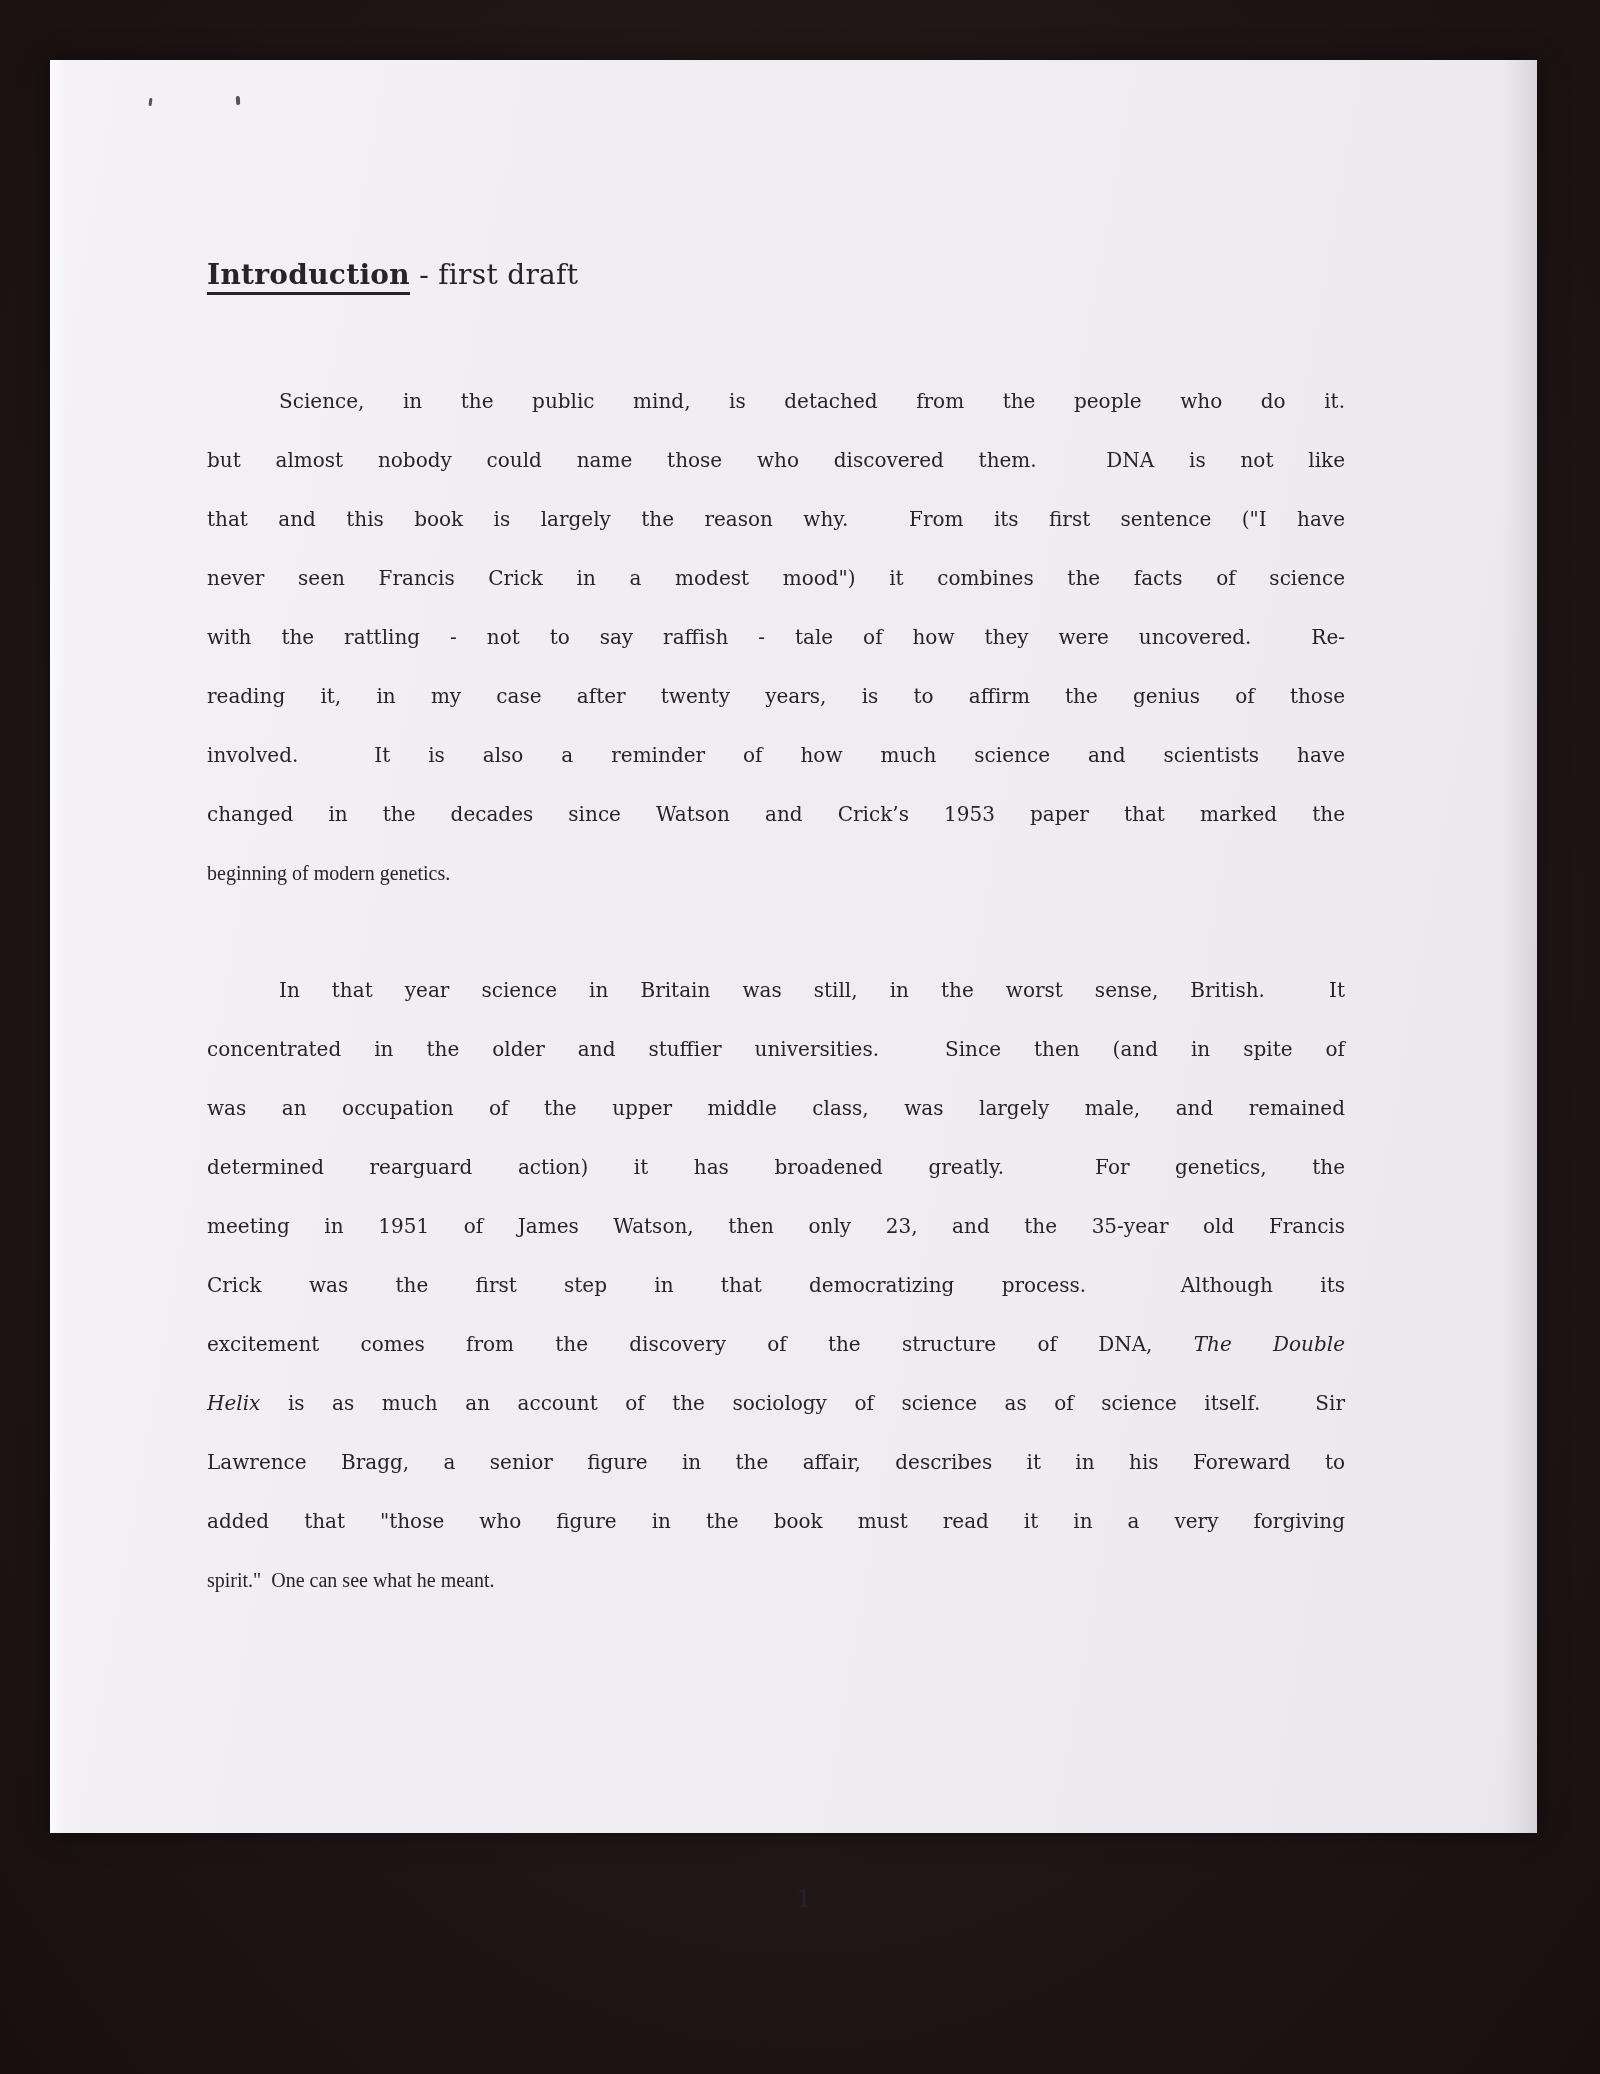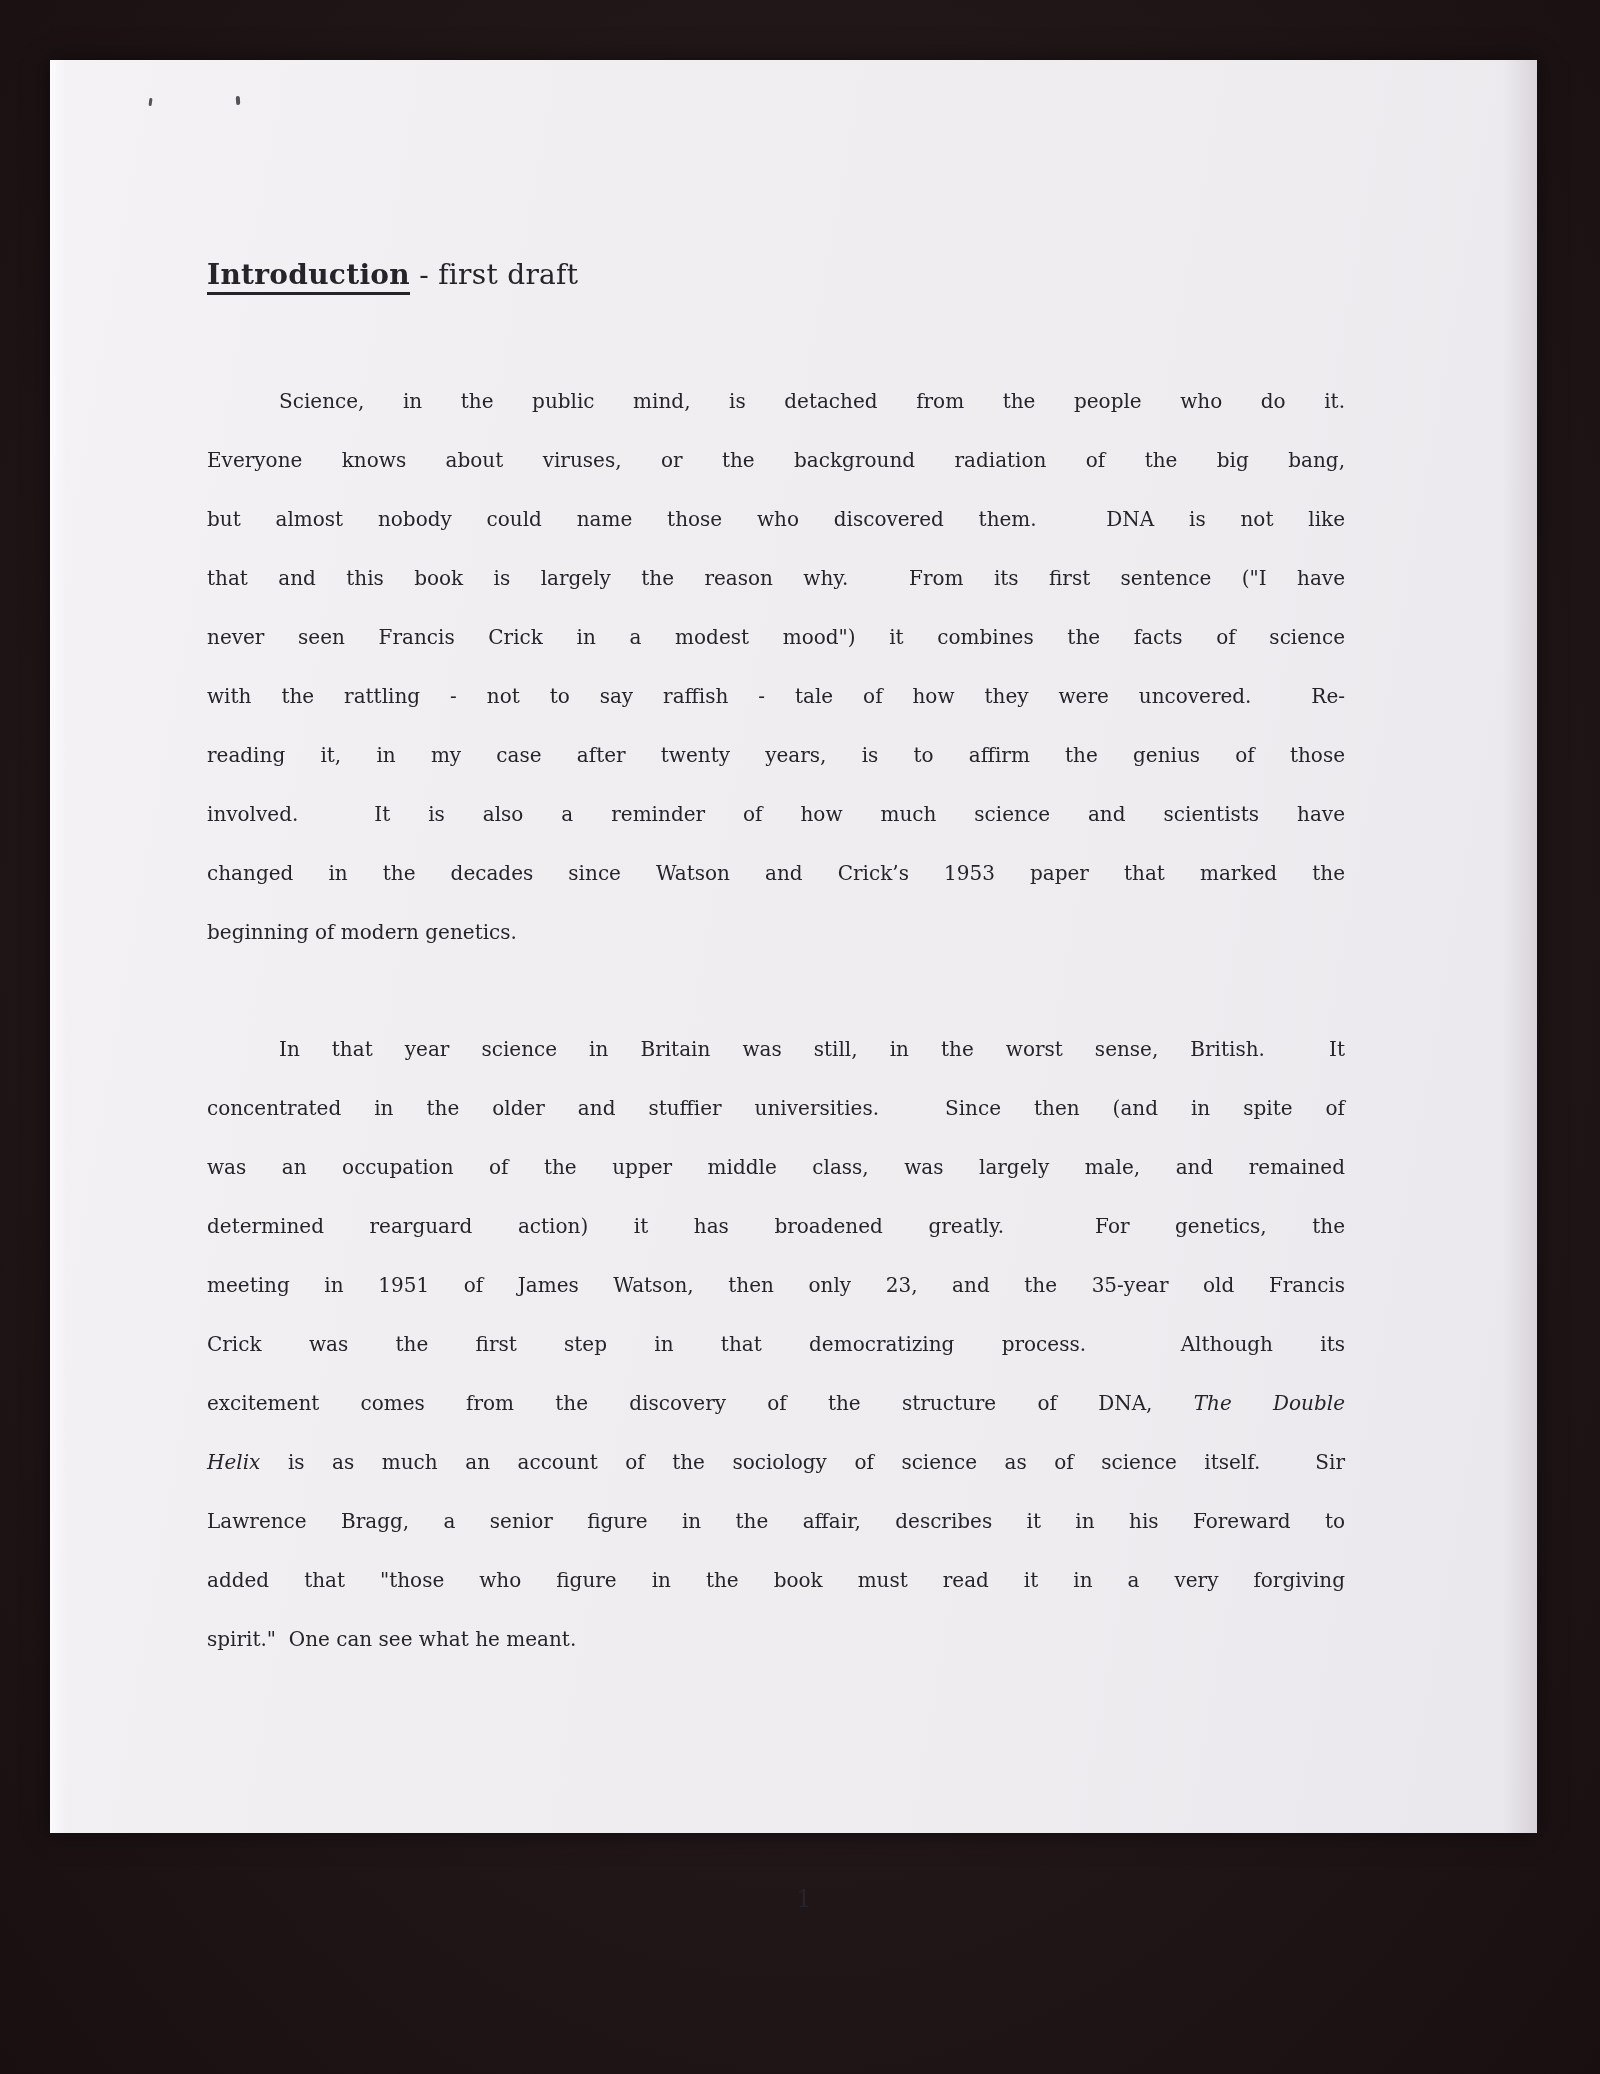--- a/index.html
+++ b/index.html
@@ -50,21 +50,21 @@
   .para { text-align:justify; }
   .para + .para { margin-top:58px; }
 
   .line {
     text-align:justify;
     text-align-last:justify;
     text-justify:inter-word;
     min-height:59px;
   }
   .line.first { text-indent:72px; }
-  .line.last  { text-align-last:left; }
+  .line.last  { text-align-last:left;font-family:Liberation Serif, serif; }
   .line em { font-style:italic; }
 
   .pageno {
     top:1809px; font-size:25px; line-height:59px;
     text-align:center; text-indent:56px;
   }
 </style>
 </head>
 <body>
 
@@ -73,21 +73,20 @@
     <div class="speck s1"></div>
     <div class="speck s2"></div>
 
     <div class="textcol heading">
       <span class="title">Introduction</span><span> - first draft</span>
     </div>
 
     <div class="textcol bodytext">
         <div class="para">
           <div class="line first"><span>Science, in the public mind, is detached from the people who do it.</span></div>
-          <div class="line"><span>Everyone knows about viruses, or the background radiation of the big bang,</span></div>
           <div class="line"><span>but almost nobody could name those who discovered them.&nbsp; DNA is not like</span></div>
           <div class="line"><span>that and this book is largely the reason why.&nbsp; From its first sentence ("I have</span></div>
           <div class="line"><span>never seen Francis Crick in a modest mood") it combines the facts of science</span></div>
           <div class="line"><span>with the rattling - not to say raffish - tale of how they were uncovered.&nbsp; Re-</span></div>
           <div class="line"><span>reading it, in my case after twenty years, is to affirm the genius of those</span></div>
           <div class="line"><span>involved.&nbsp; It is also a reminder of how much science and scientists have</span></div>
           <div class="line"><span>changed in the decades since Watson and Crick’s 1953 paper that marked the</span></div>
           <div class="line last"><span>beginning of modern genetics.</span></div>
         </div>
         <div class="para">

